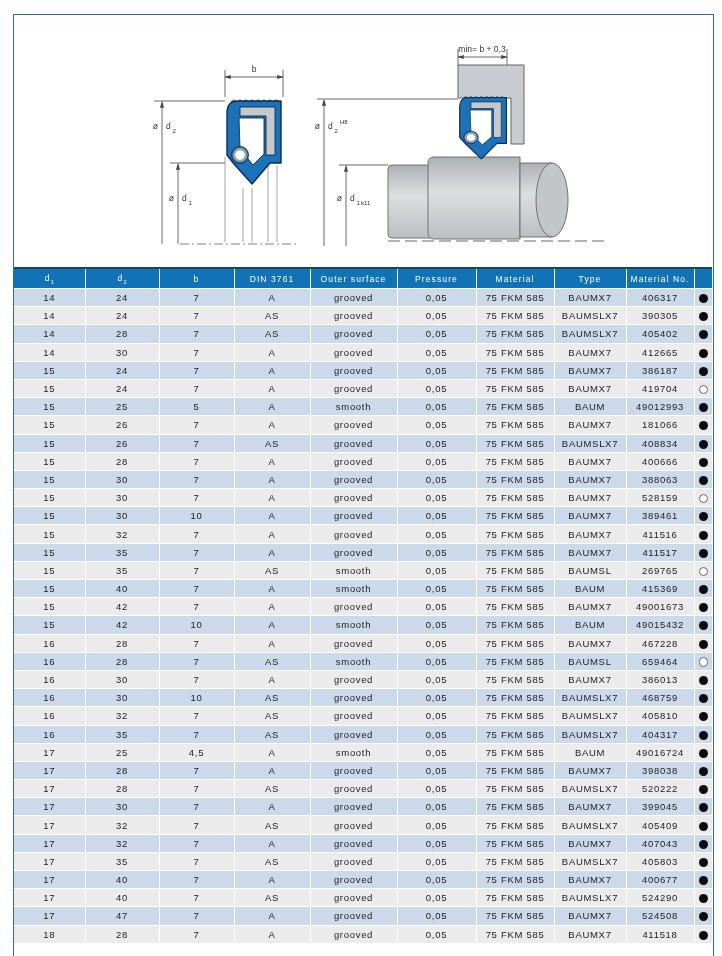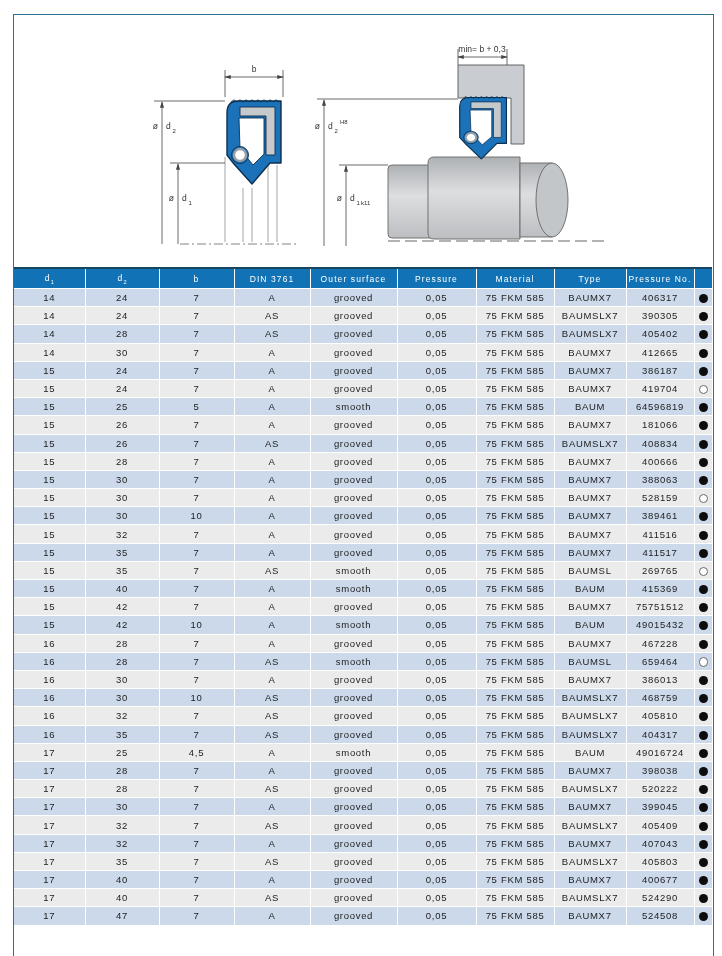--- a/index.html
+++ b/index.html
@@ -162,21 +162,21 @@
     <thead>
       <tr>
           <th><span>d</span><sub>1</sub></th>
           <th><span>d</span><sub>2</sub></th>
           <th><span>b</span></th>
           <th><span>DIN 3761</span></th>
           <th><span>Outer surface</span></th>
           <th><span>Pressure</span></th>
           <th><span>Material</span></th>
           <th><span>Type</span></th>
-          <th><span>Pressure No.</span></th>
+          <th><span>Material No.</span></th>
           <th><span></span></th>
         </tr>
     </thead>
     <tbody>
         <tr class="row-blue">
           <td>14</td>
           <td>24</td>
           <td>7</td>
           <td>A</td>
           <td>grooved</td>
@@ -248,21 +248,21 @@
         </tr>
         <tr class="row-blue">
           <td>15</td>
           <td>25</td>
           <td>5</td>
           <td>A</td>
           <td>smooth</td>
           <td>0,05</td>
           <td>75 FKM 585</td>
           <td>BAUM</td>
-          <td>64596819</td>
+          <td>49012993</td>
           <td><span class="dot dot-filled"></span></td>
         </tr>
         <tr class="row-gray">
           <td>15</td>
           <td>26</td>
           <td>7</td>
           <td>A</td>
           <td>grooved</td>
           <td>0,05</td>
           <td>75 FKM 585</td>
@@ -380,21 +380,21 @@
         </tr>
         <tr class="row-gray">
           <td>15</td>
           <td>42</td>
           <td>7</td>
           <td>A</td>
           <td>grooved</td>
           <td>0,05</td>
           <td>75 FKM 585</td>
           <td>BAUMX7</td>
-          <td>75751512</td>
+          <td>49001673</td>
           <td><span class="dot dot-filled"></span></td>
         </tr>
         <tr class="row-blue">
           <td>15</td>
           <td>42</td>
           <td>10</td>
           <td>A</td>
           <td>smooth</td>
           <td>0,05</td>
           <td>75 FKM 585</td>
@@ -587,16 +587,28 @@
           <td>47</td>
           <td>7</td>
           <td>A</td>
           <td>grooved</td>
           <td>0,05</td>
           <td>75 FKM 585</td>
           <td>BAUMX7</td>
           <td>524508</td>
           <td><span class="dot dot-filled"></span></td>
         </tr>
+        <tr class="row-gray">
+          <td>18</td>
+          <td>28</td>
+          <td>7</td>
+          <td>A</td>
+          <td>grooved</td>
+          <td>0,05</td>
+          <td>75 FKM 585</td>
+          <td>BAUMX7</td>
+          <td>411518</td>
+          <td><span class="dot dot-filled"></span></td>
+        </tr>
       </tbody>
   </table>
 
 </div>
 
 </body></html>

